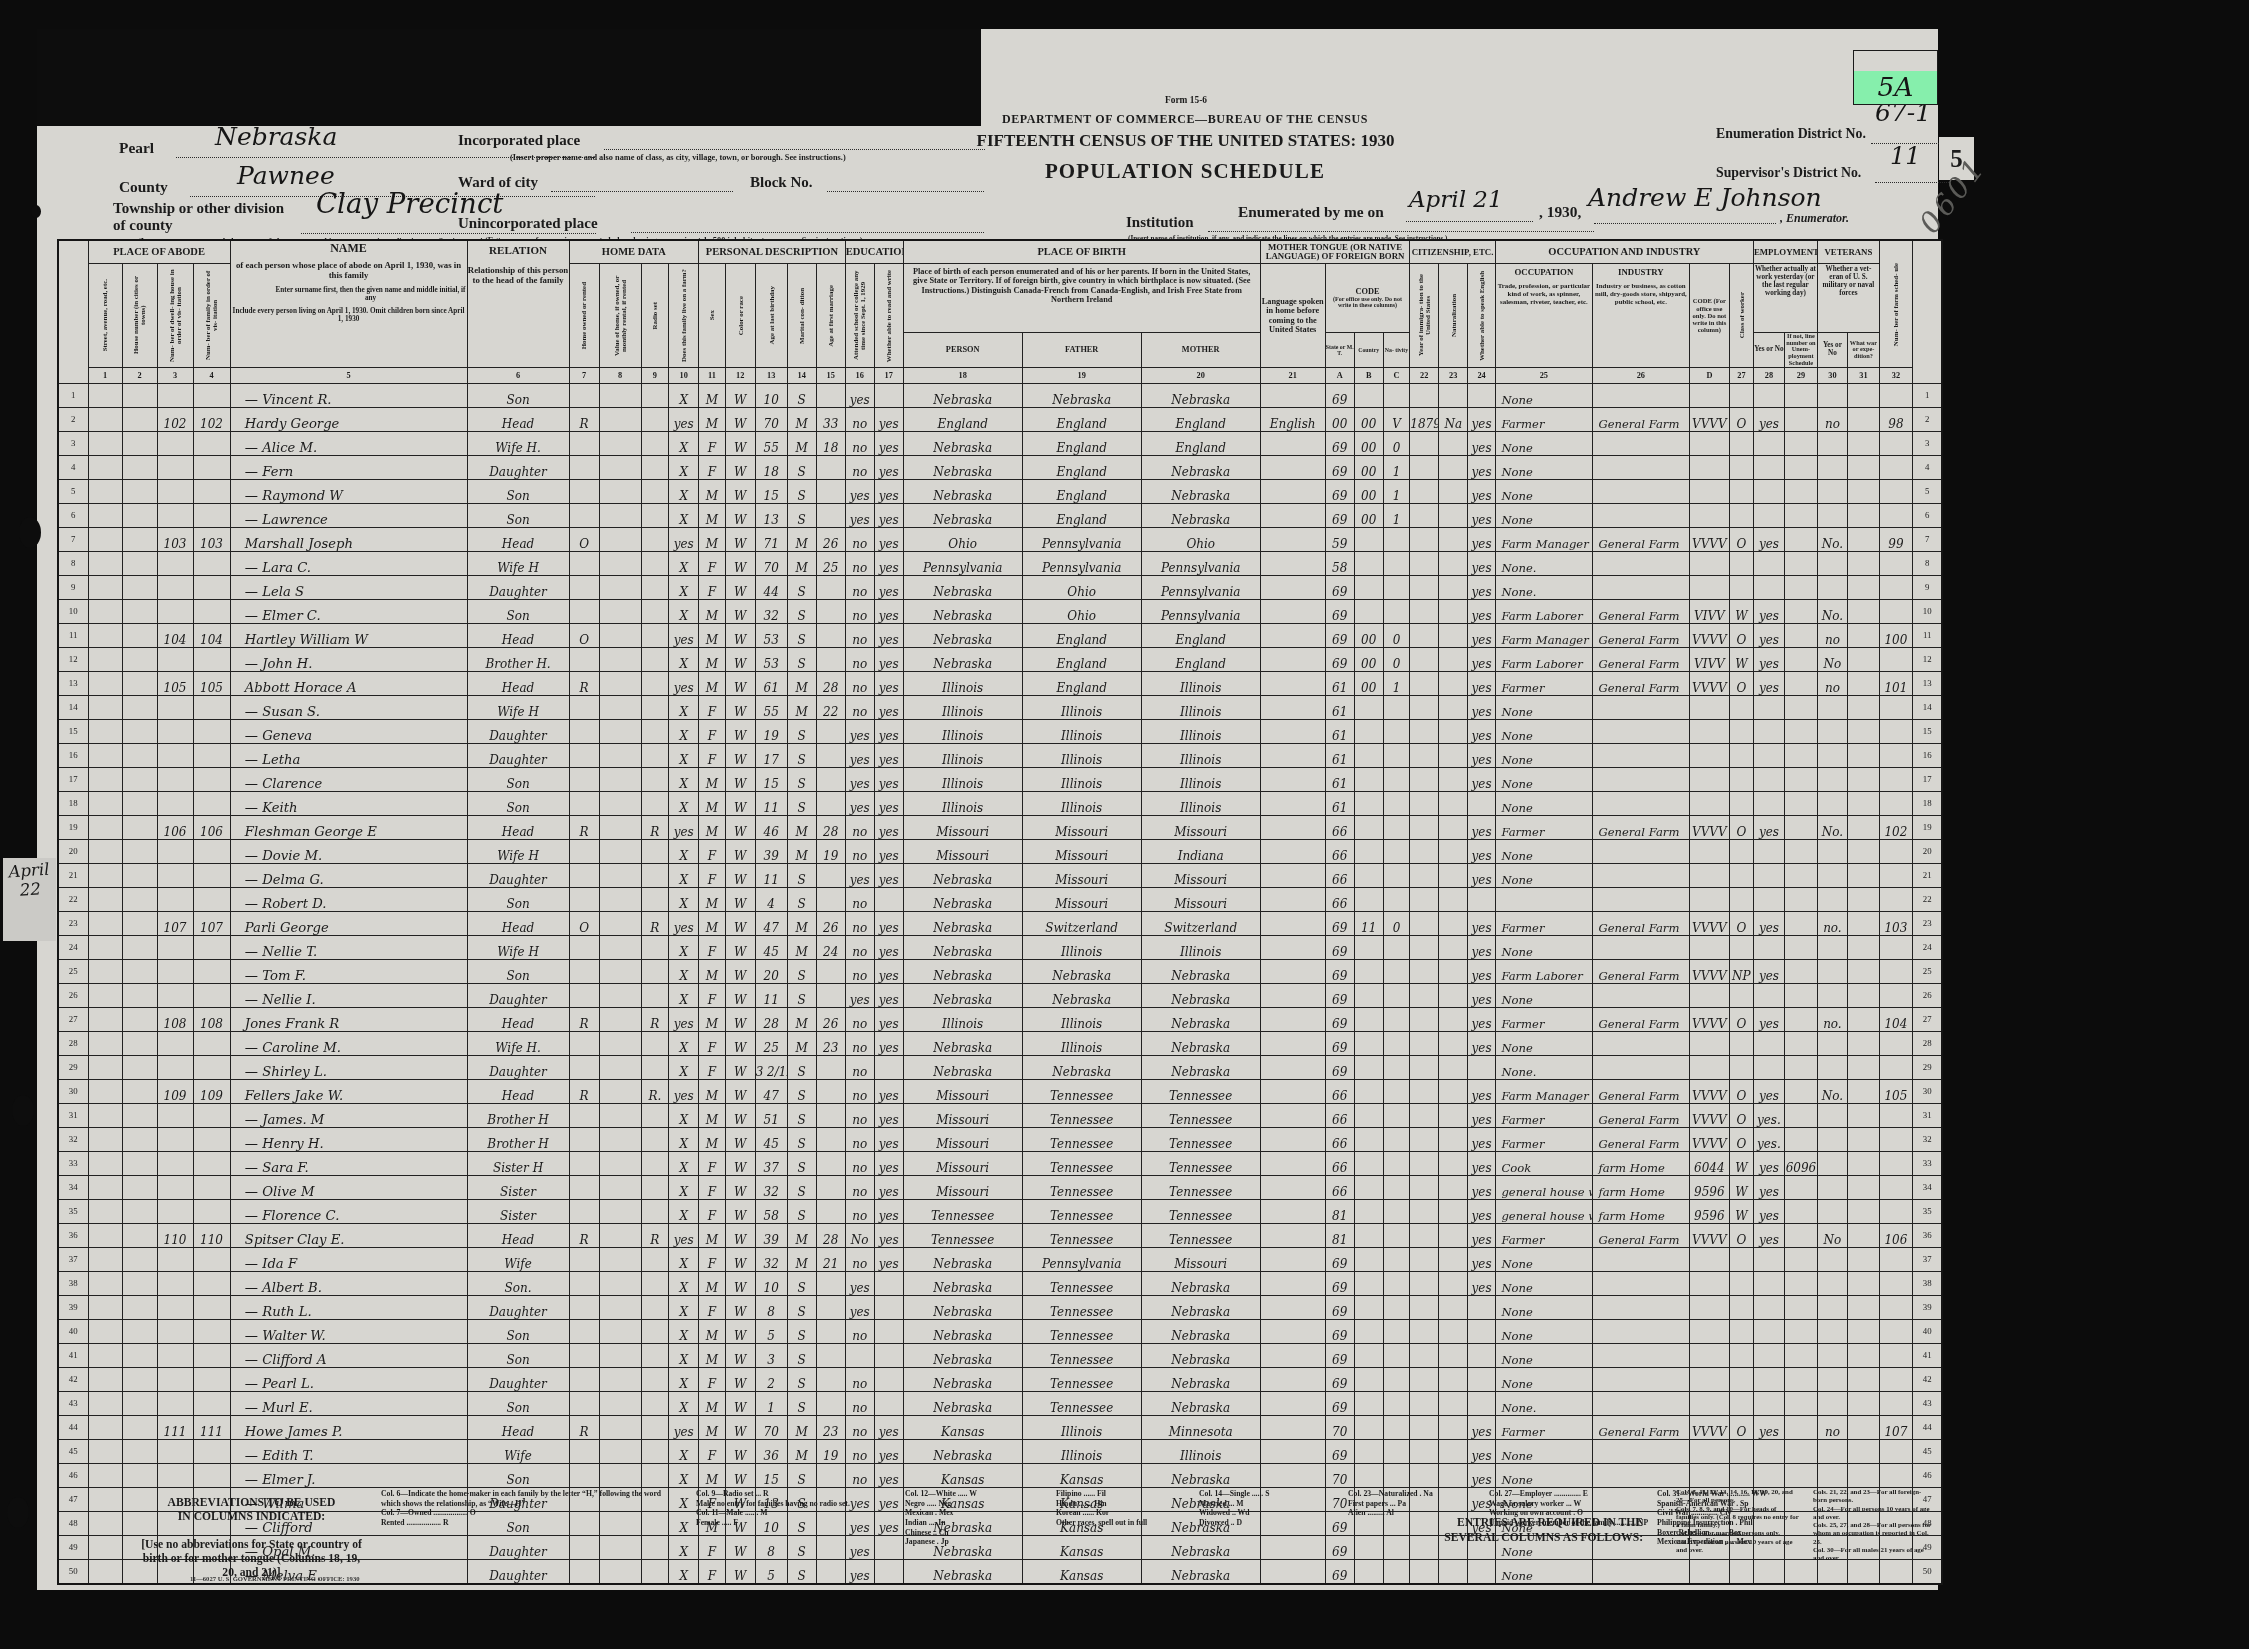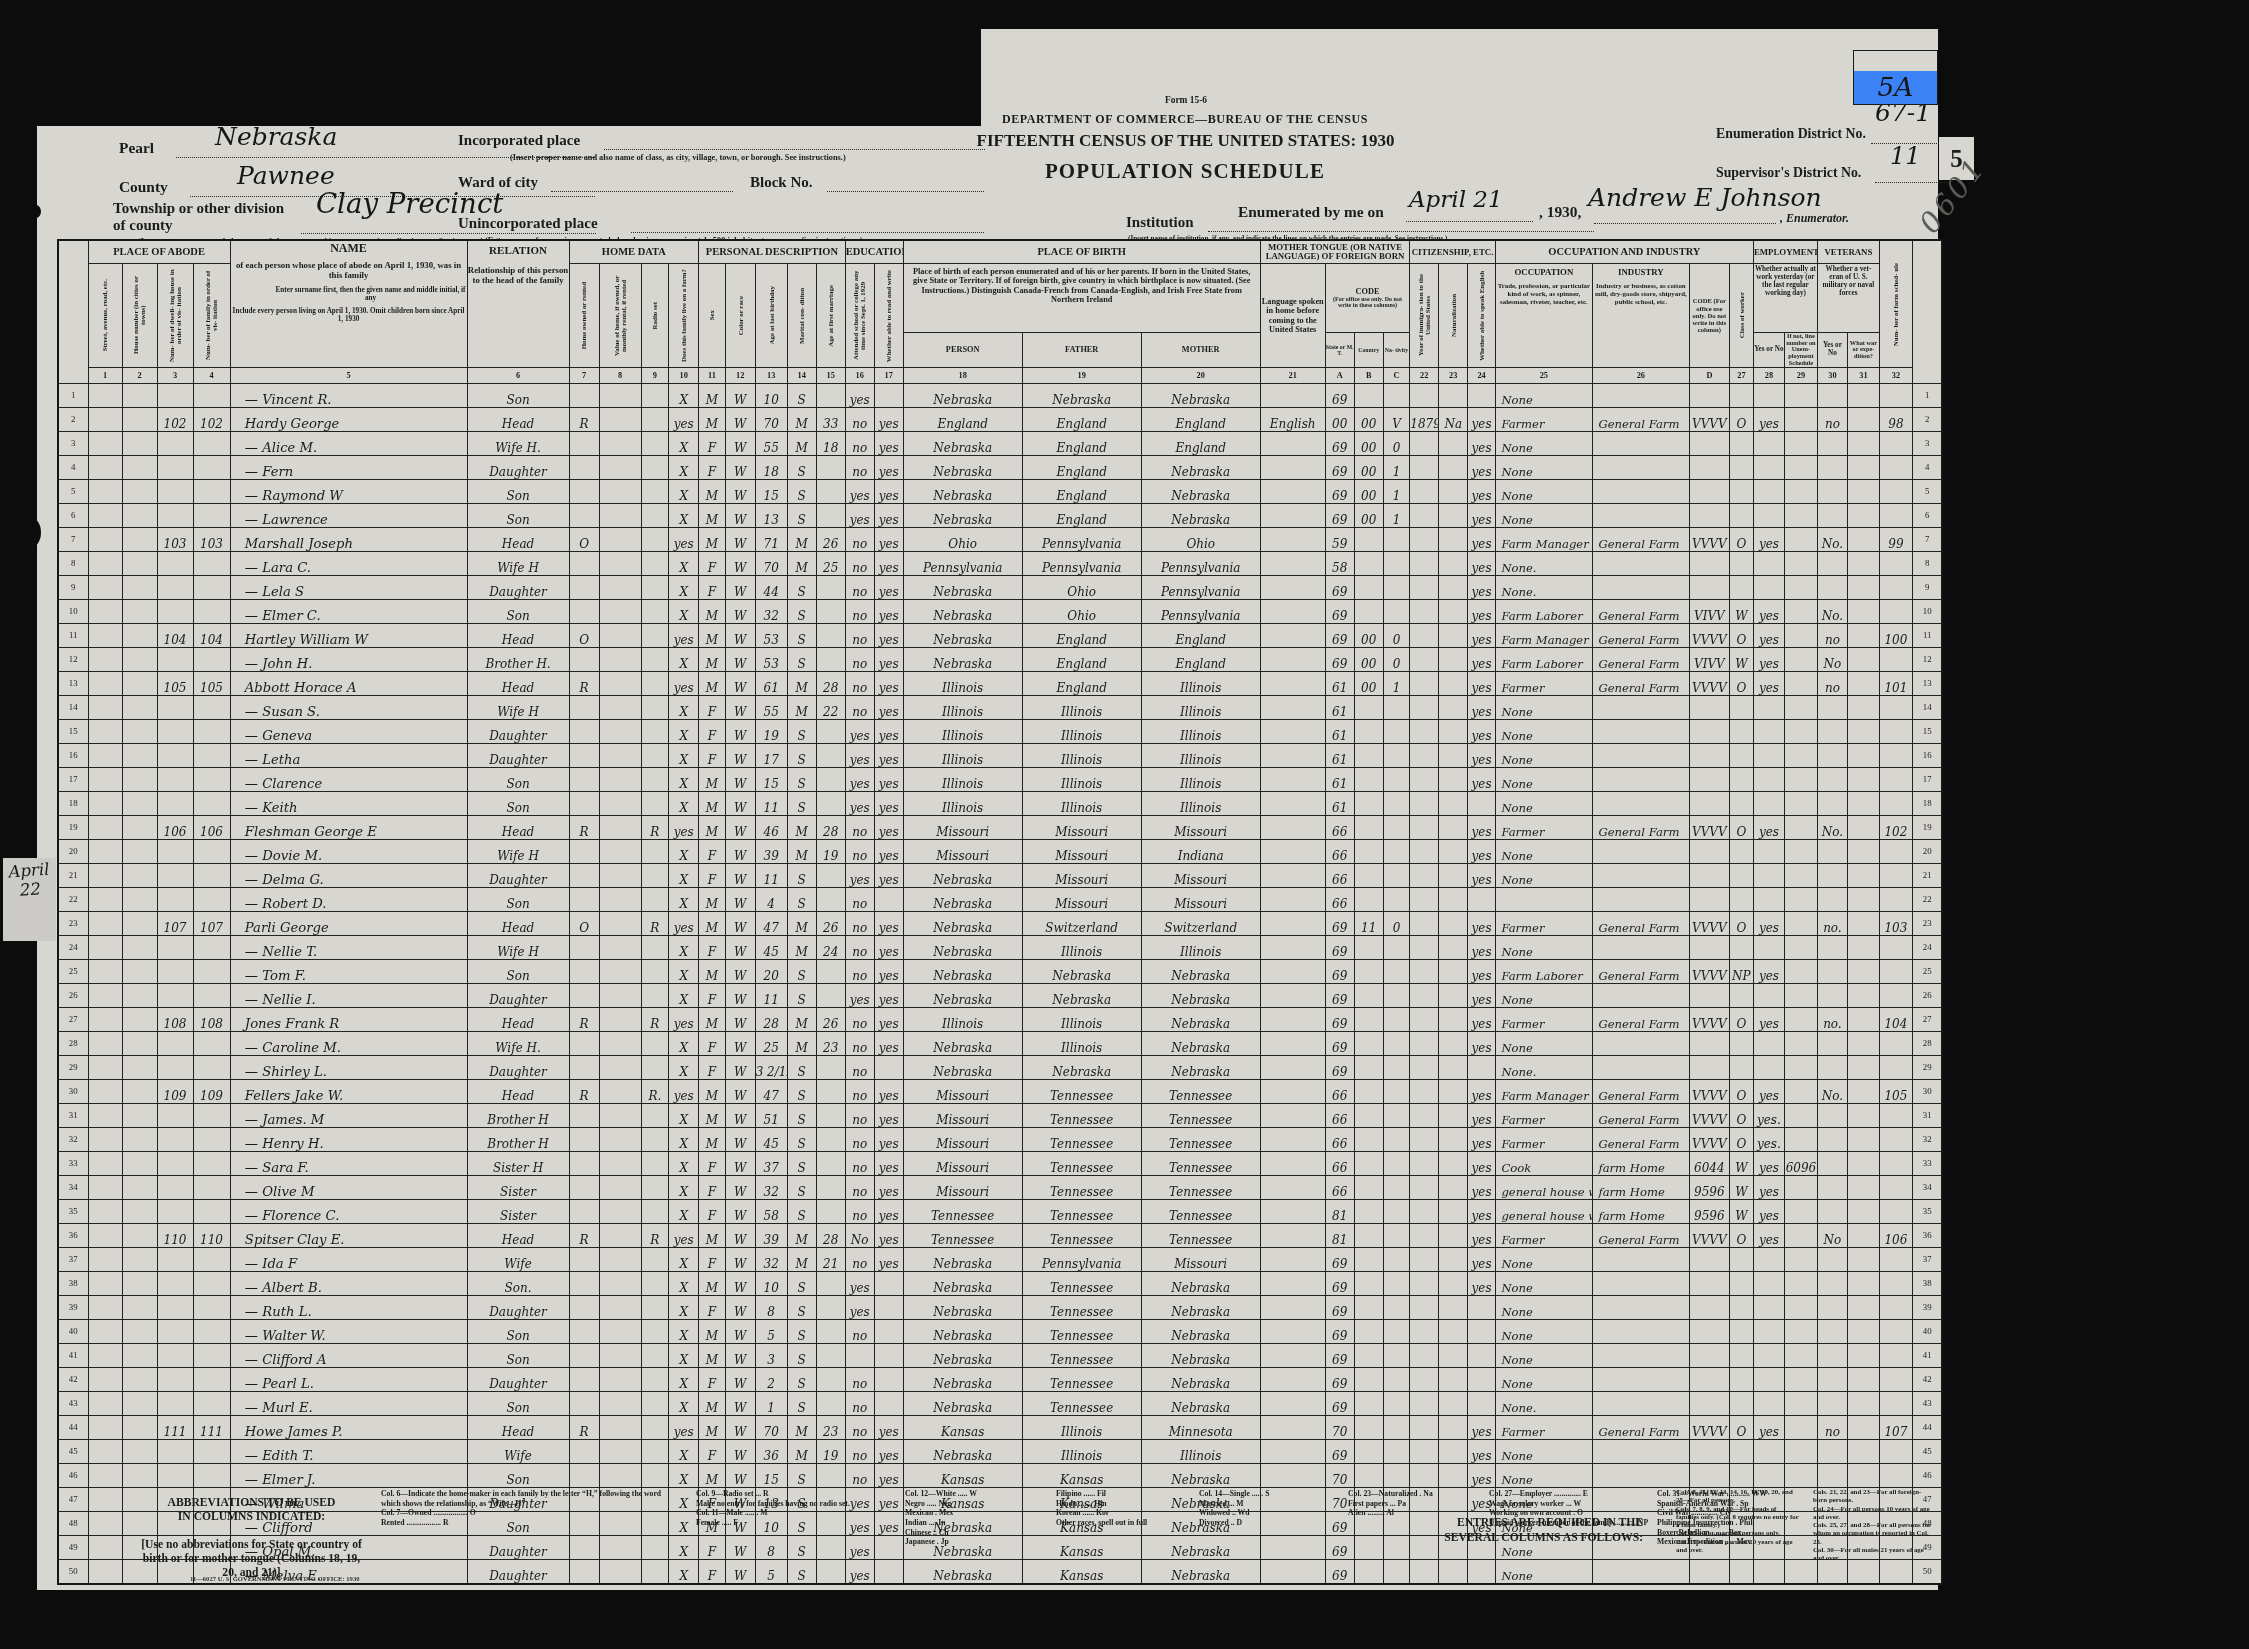--- a/index.html
+++ b/index.html
@@ -106,21 +106,21 @@
   <div class="abs dot" style="left:1871px;top:126px;width:80px;height:16.5px;"></div>
   <div class="abs hw" style="left:1875px;top:98px;font-size:25px;">67-1</div>
 
   <div class="abs plabel" style="left:1716px;top:165px;font-size:13.8px;">Supervisor's District No.</div>
   <div class="abs dot" style="left:1875px;top:165px;width:74px;height:16.5px;"></div>
   <div class="abs hw" style="left:1890px;top:142px;font-size:24px;">11</div>
 
   <div class="abs" style="left:1856px;top:66px;width:83px;height:50px;"></div>
 
   <div class="abs plabel" style="left:1853px;top:50px;width:83px;text-align:center;font-size:12px;border:1.7px solid #1a1a1a;border-bottom:none;padding-top:20px;background:#d7d6d1;">Sheet No.</div>
-  <div class="abs hw" style="left:1853px;top:71px;width:83px;text-align:center;font-size:26.5px;border:1.7px solid #1a1a1a;border-top:none;padding-bottom:2.2px;background:#3b82f6;">5A</div>
+  <div class="abs hw" style="left:1853px;top:71px;width:83px;text-align:center;font-size:26.5px;border:1.7px solid #1a1a1a;border-top:none;padding-bottom:2.2px;background:#86efac;">5A</div>
 
   <div class="tab5">5</div>
   <div class="stamp">0601</div>
 
   <div class="marginnote">
       <div>April 22</div>
     </div>
 
   <table class="census">
     <colgroup id="cg">

